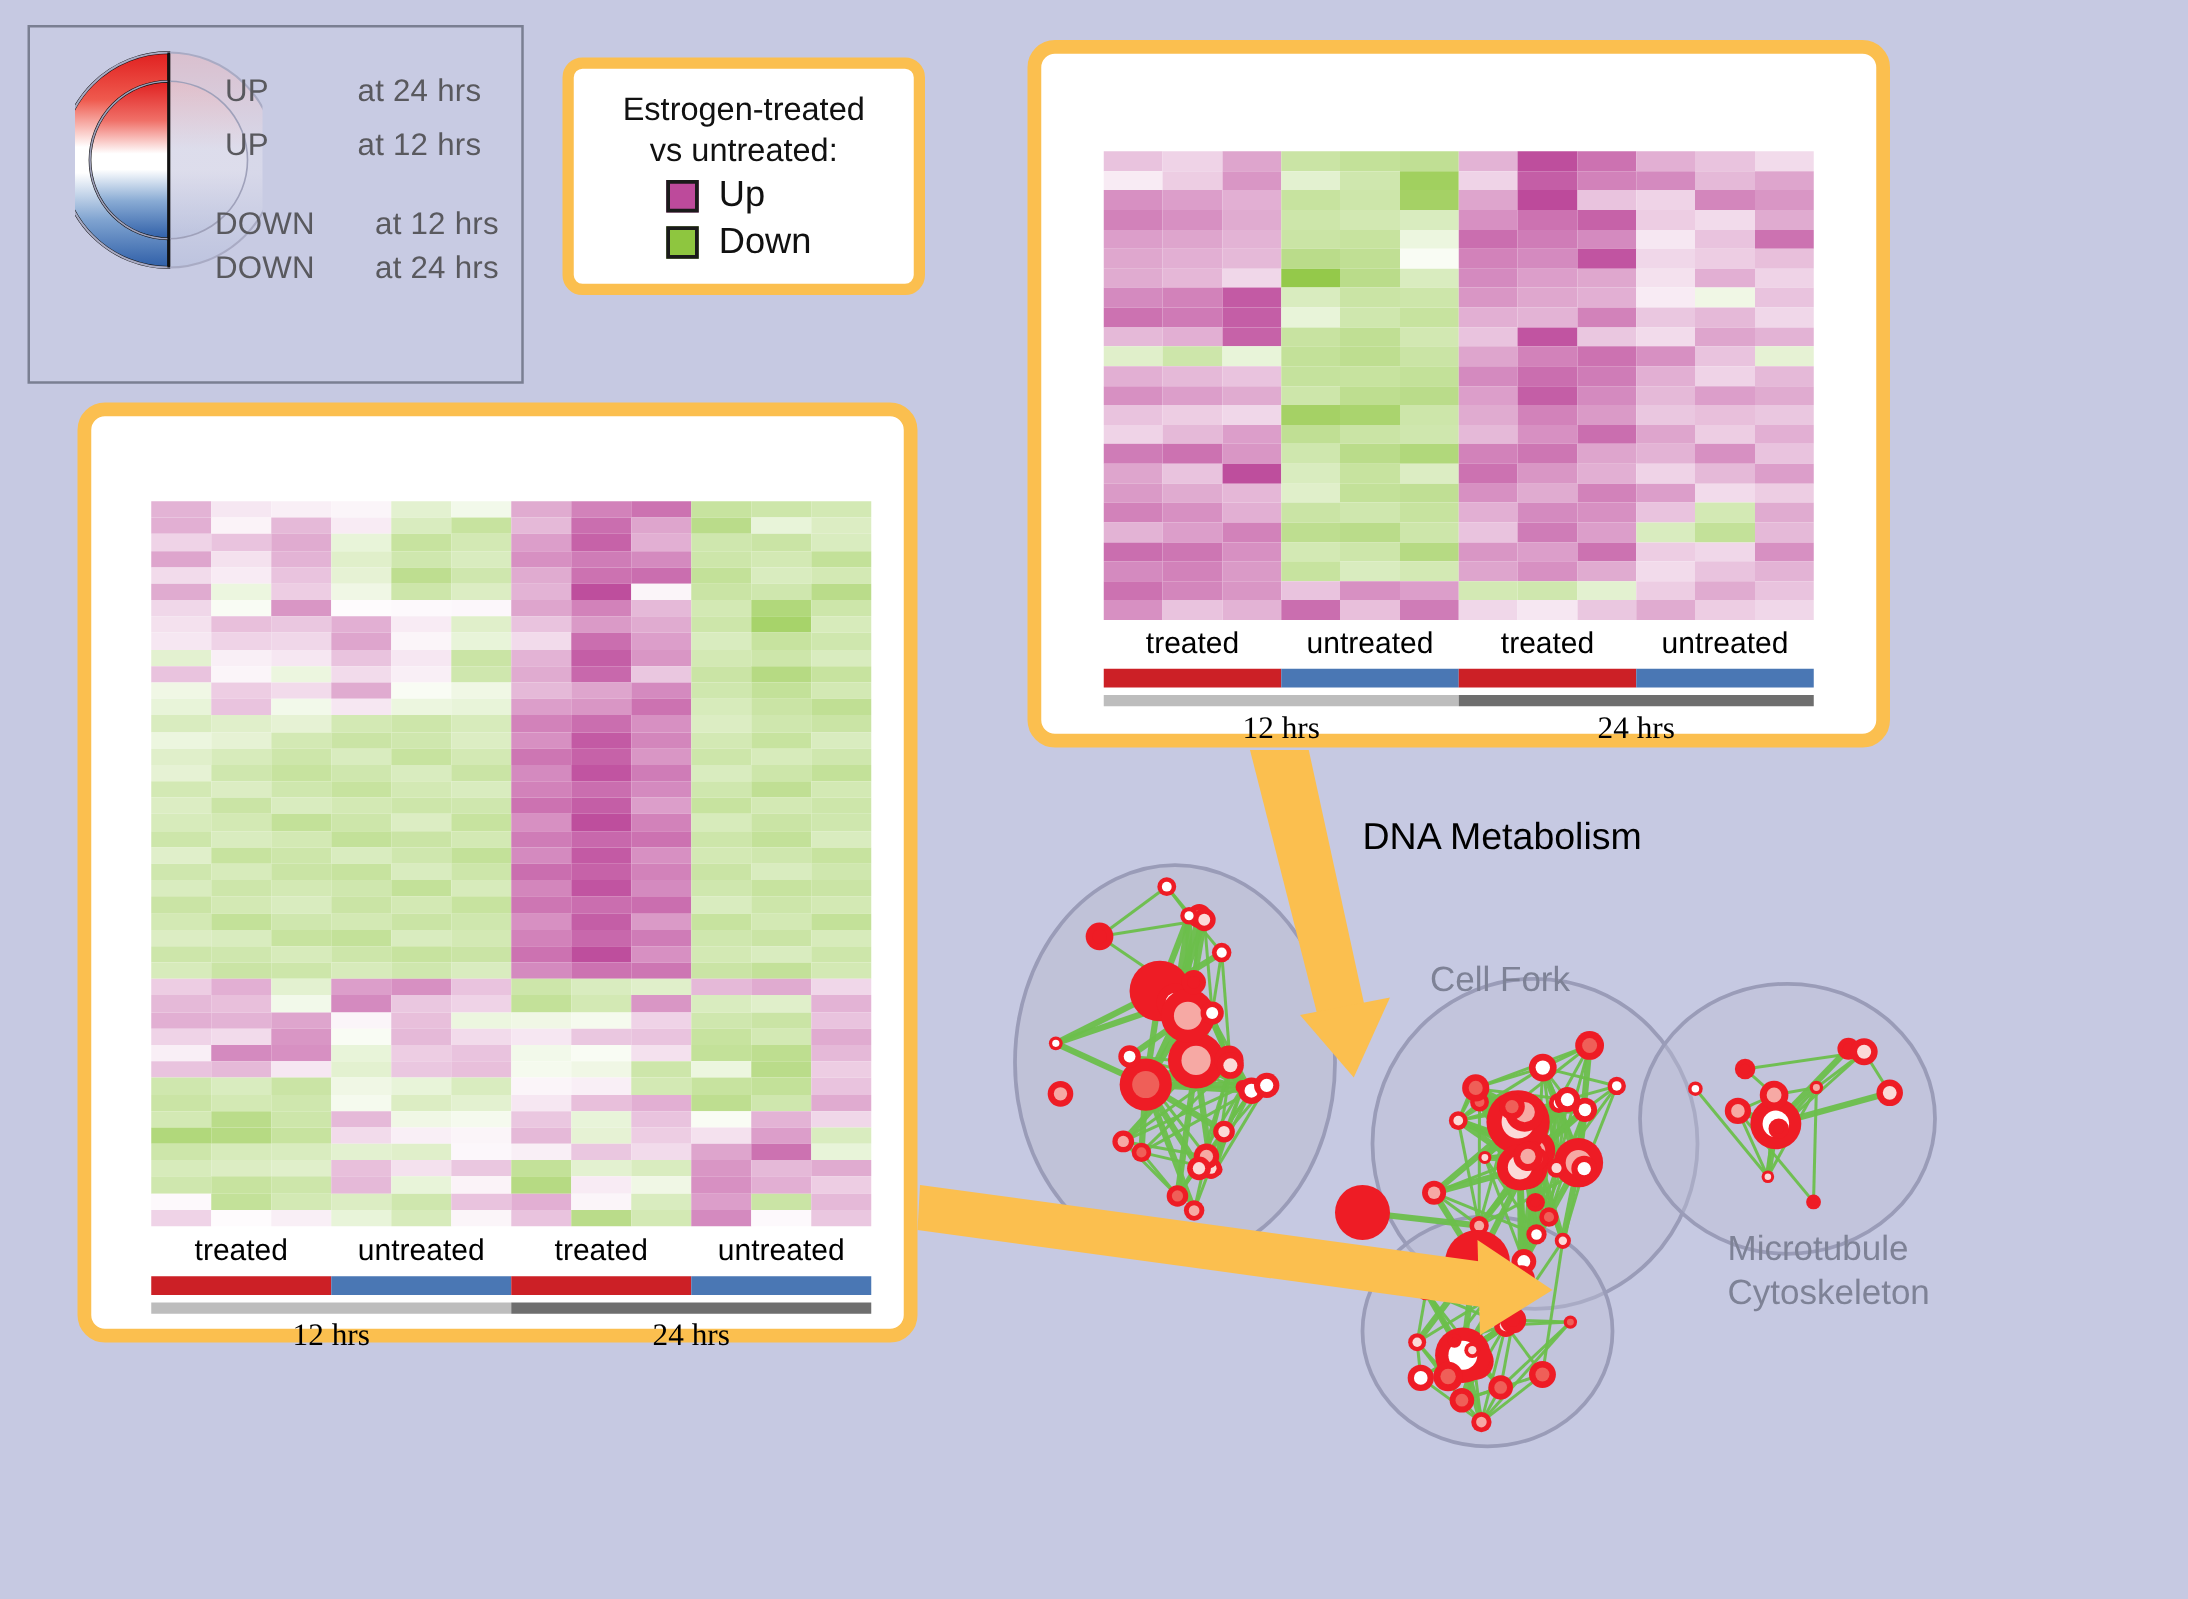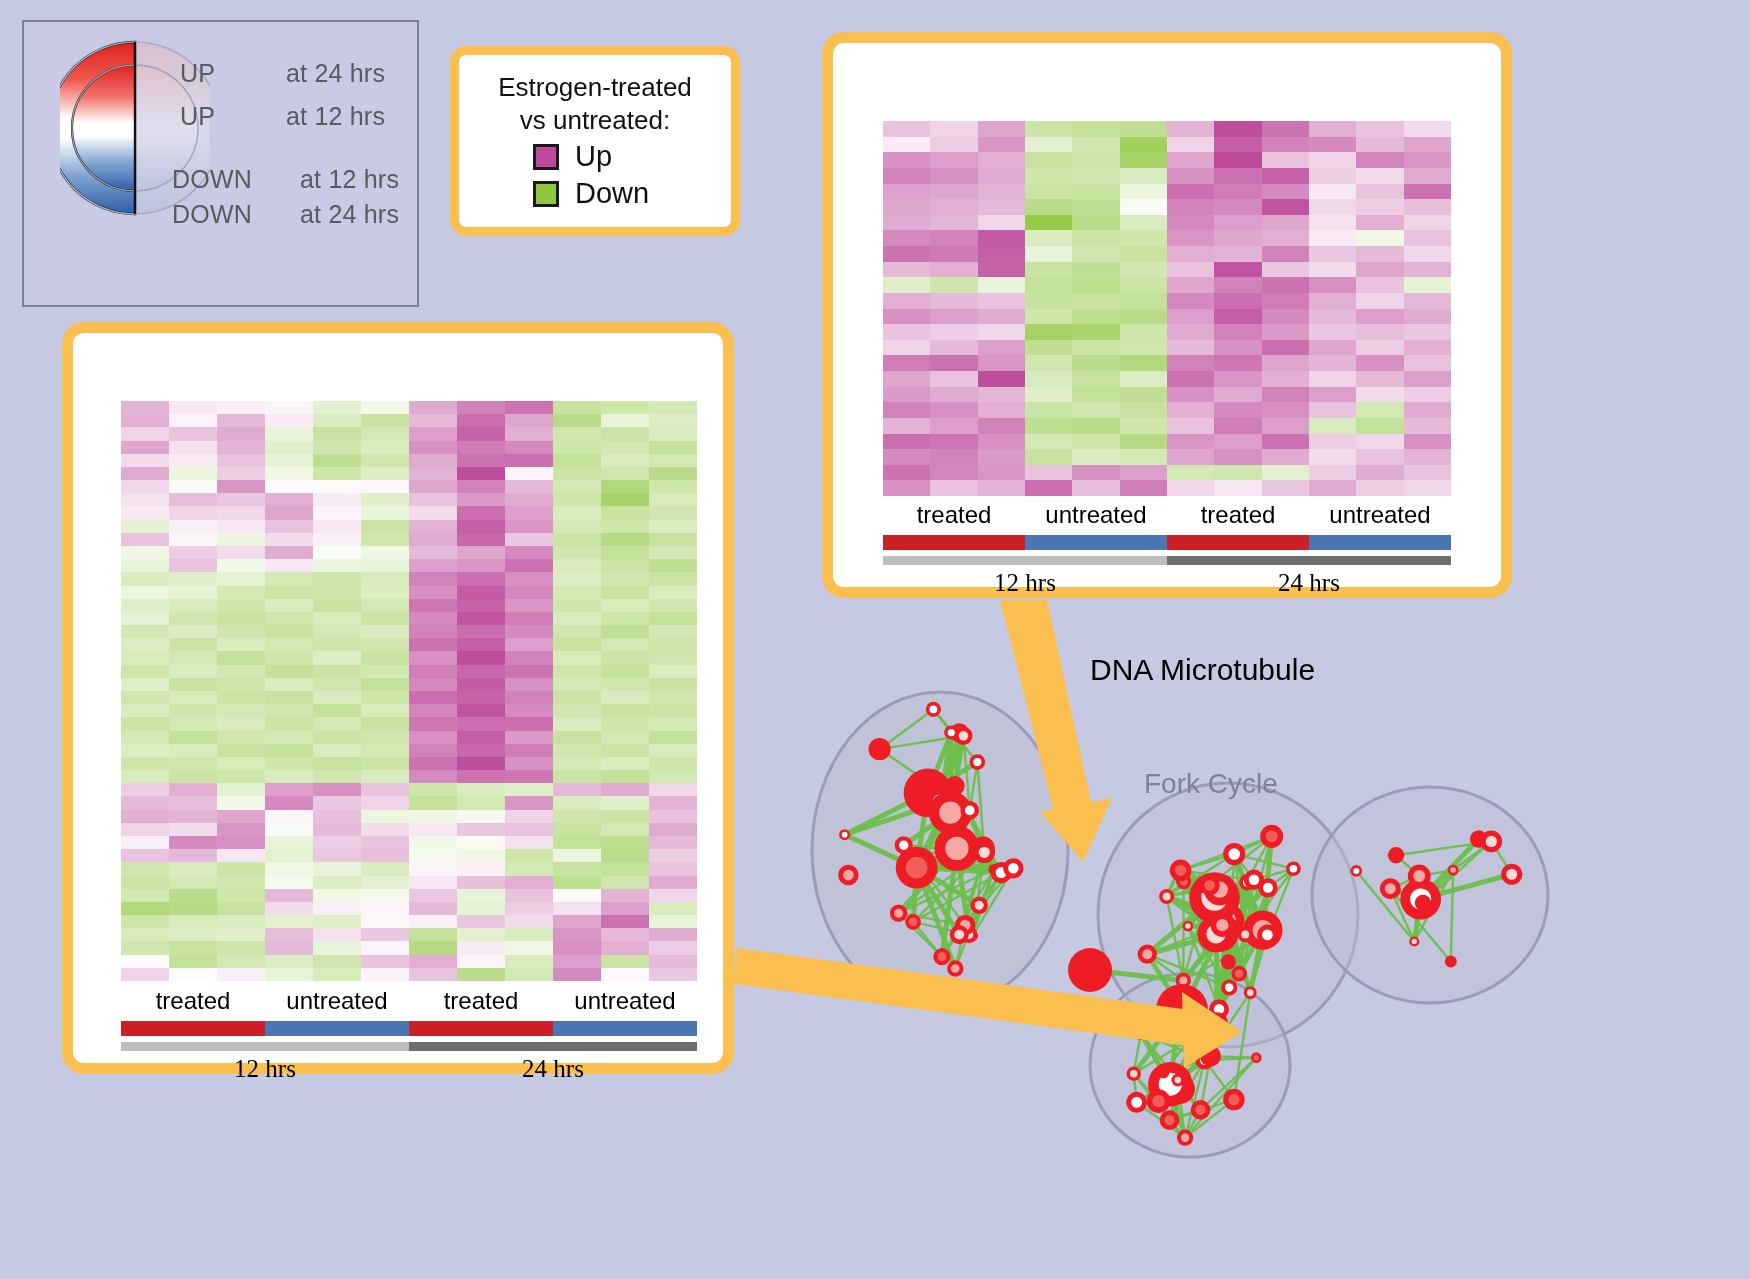--- a/index.html
+++ b/index.html
@@ -1667,22 +1667,24 @@
         <circle cx="420.50503342639973" cy="441.0991651209011" r="10.519710990376636" fill="#ee1c25"></circle>
         <circle cx="420.50503342639973" cy="441.0991651209011" r="5.470249714995851" fill="#ee1c25"></circle>
       </g>
       <g>
         <circle cx="300" cy="355" r="22" fill="#ee1c25"></circle>
       </g>
       <g>
         <circle cx="392" cy="395" r="26" fill="#ee1c25"></circle>
       </g>
     </svg>
-  <div class="netlabel" id="lab-dna">DNA Microtubule</div>
-  <div class="netlabel" id="lab-cc">Fork Cycle</div>
+  <div class="netlabel" id="lab-dna">DNA Metabolism</div>
+  <div class="netlabel" id="lab-cc">Cell Fork</div>
+  <div class="netlabel" id="lab-mt">Microtubule
+Cytoskeleton</div>
 </div>
 
 <svg class="abs" id="arrows" width="1750" height="1279" viewBox="0 0 1750 1279" style="left:0;top:0;pointer-events:none;">
 
   <g>
     <path d="M1000,600 L1047,600 L1095,820 L1058,828 Z" fill="#fbbf4f"></path>
     <path d="M1040,812 L1112,798 L1083,862 Z" fill="#fbbf4f"></path>
   </g>
 
   <g>

